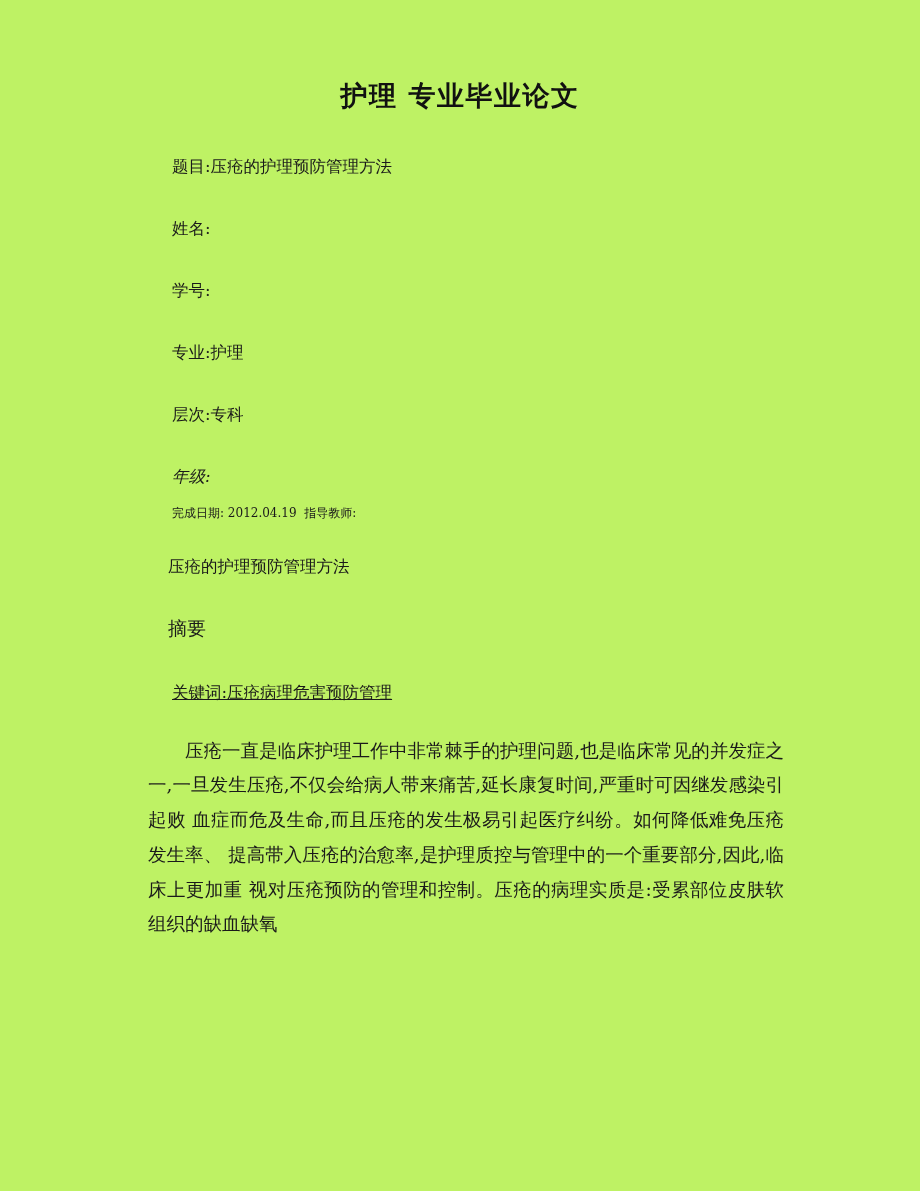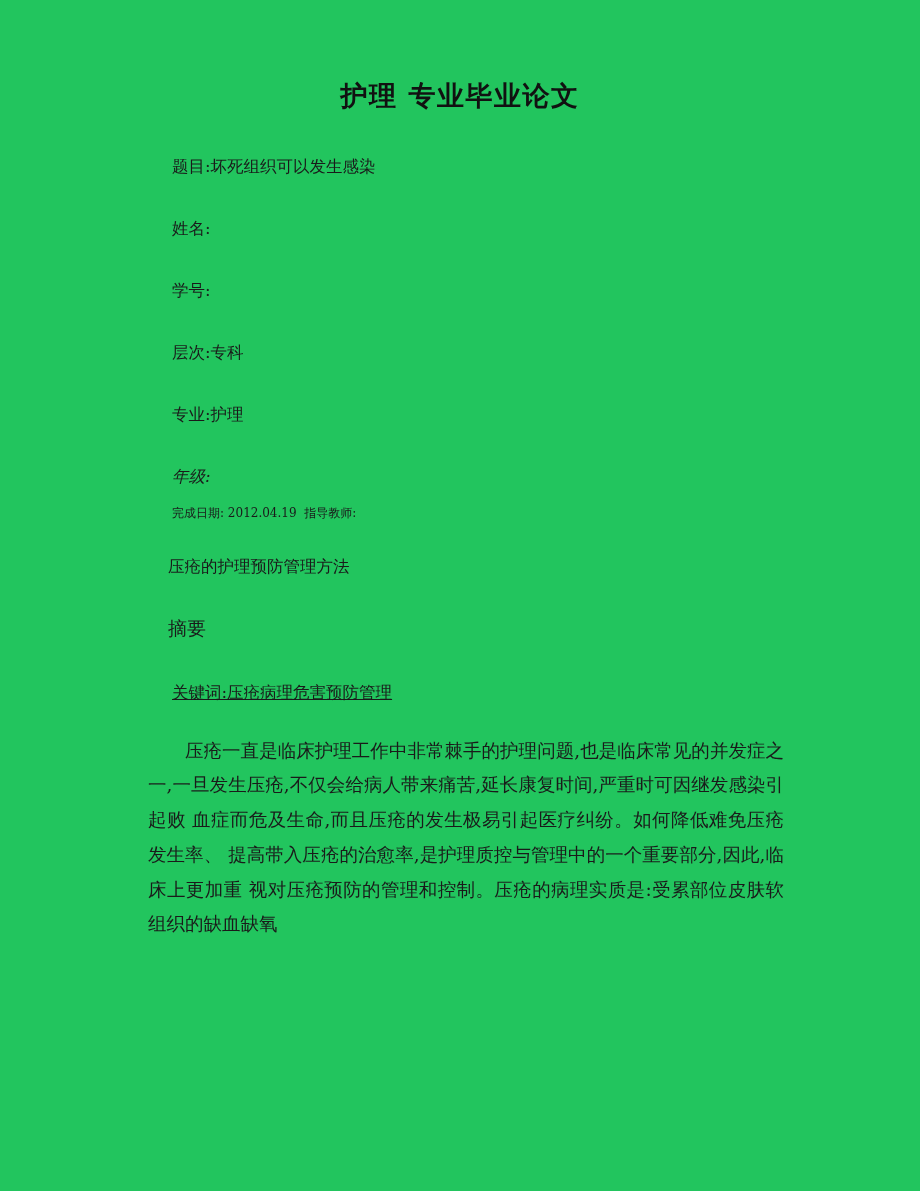--- a/index.html
+++ b/index.html
@@ -10,21 +10,21 @@
   }
   body {
     font-family: "DejaVu Serif", "Liberation Serif", serif;
     color: #1a1a1a;
   }
   .page {
     position: relative;
     width: 920px;
     height: 1191px;
     margin: 0 auto;
-    background: #22c55e;
+    background: #bef264;
     box-sizing: border-box;
     overflow: hidden;
   }
   .doc-title {
     margin: 0;
     padding: 0;
     position: absolute;
     top: 78px;
     left: 0;
     width: 920px;
@@ -92,29 +92,29 @@
 </style>
 </head>
 <body>
 
 <div class="page">
 
   <h1 class="doc-title">护理 专业毕业论文</h1>
 
   <div class="content">
 
-    <p class="field-line">题目:坏死组织可以发生感染</p>
+    <p class="field-line">题目:压疮的护理预防管理方法</p>
 
     <p class="field-line">姓名:</p>
 
     <p class="field-line">学号:</p>
 
+    <p class="field-line">专业:护理</p>
+
     <p class="field-line">层次:专科</p>
-
-    <p class="field-line">专业:护理</p>
 
     <p class="field-line tight">年级:</p>
 
     <p class="meta-line">完成日期: 2012.04.19  指导教师:</p>
 
     <p class="subtitle-line">压疮的护理预防管理方法</p>
 
     <p class="section-heading">摘要</p>
 
 

